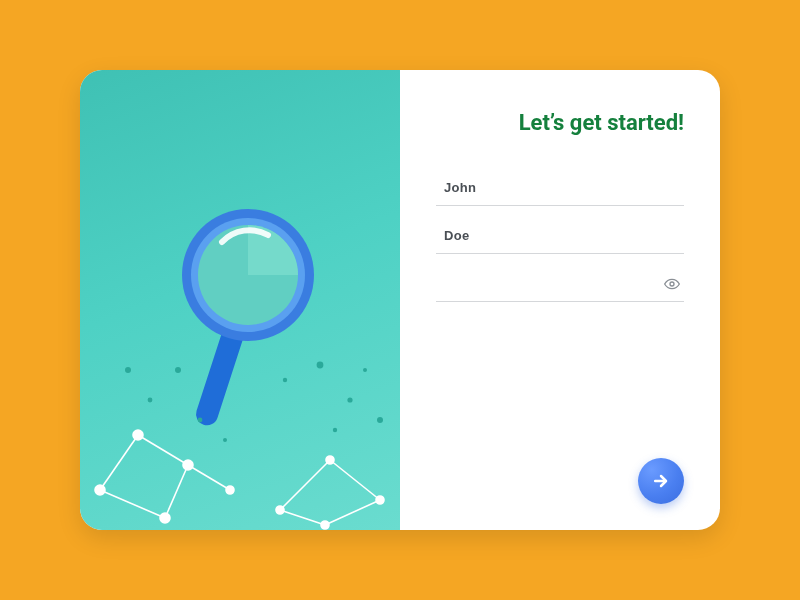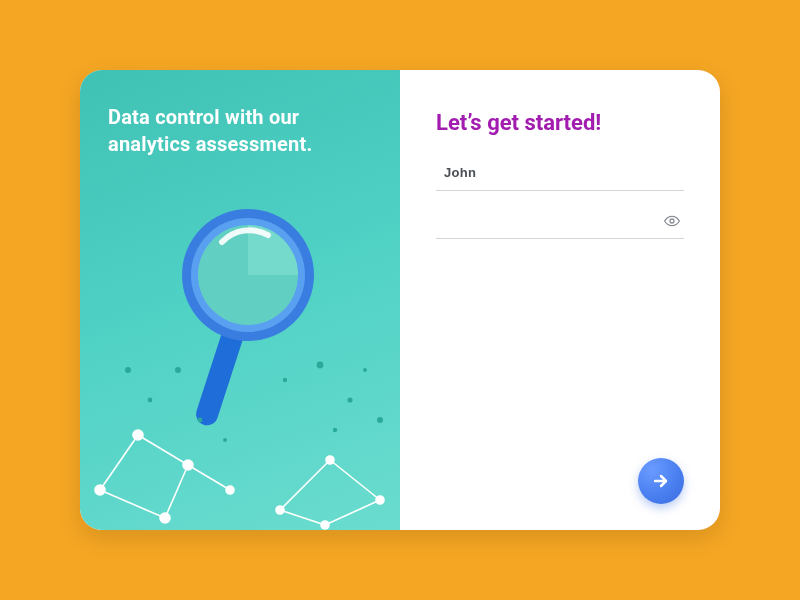--- a/index.html
+++ b/index.html
@@ -39,24 +39,25 @@
     inset: 0;
   }
   .right {
     width: 50%;
     padding: 40px 36px 26px 36px;
     position: relative;
     display: flex;
     flex-direction: column;
   }
   .right h1 {
-    color: #a21caf;
+    color: #15803d;
     font-size: 22px;
     font-weight: 700;
-    margin-bottom: 20px;
+    margin-bottom: 35px;
+    text-align: right;
   }
   .field {
     position: relative;
     margin-bottom: 12px;
   }
   .field input {
     width: 100%;
     border: none;
     border-bottom: 1px solid #d5d7da;
     padding: 10px 4px 10px 8px;
@@ -93,21 +94,20 @@
     box-shadow: 0 4px 10px rgba(58,109,224,0.35);
   }
   .submit svg { display: block; }
 </style>
 </head>
 <body>
 
 <div class="card">
 
   <div class="left">
-    <h2>Data control with our analytics assessment.</h2>
     <svg class="illus" viewBox="0 0 320 460" xmlns="http://www.w3.org/2000/svg">
 
       <g>
 
         <rect x="146" y="252" width="22" height="108" rx="11" fill="#1f6dd8" transform="rotate(18 157 252)"></rect>
 
         <circle cx="168" cy="205" r="66" fill="#3a7de0"></circle>
         <circle cx="168" cy="205" r="57" fill="#5aa0f0"></circle>
 
         <circle cx="168" cy="205" r="50" fill="#61cfc2"></circle>
@@ -157,20 +157,23 @@
     </svg>
   </div>
 
   <div class="right">
     <h1>Let’s get started!</h1>
 
     <div class="field">
       <input type="text" value="John" style="">
     </div>
 
+    <div class="field">
+      <input type="text" value="Doe" style="">
+    </div>
 
 
     <div class="field">
       <input type="password" value="" style="">
       <span class="eye">
         <svg width="16" height="16" viewBox="0 0 24 24" fill="none" stroke="currentColor" stroke-width="2">
           <path d="M1 12s4-7 11-7 11 7 11 7-4 7-11 7S1 12 1 12z"></path>
           <circle cx="12" cy="12" r="3"></circle>
         </svg>
       </span>

